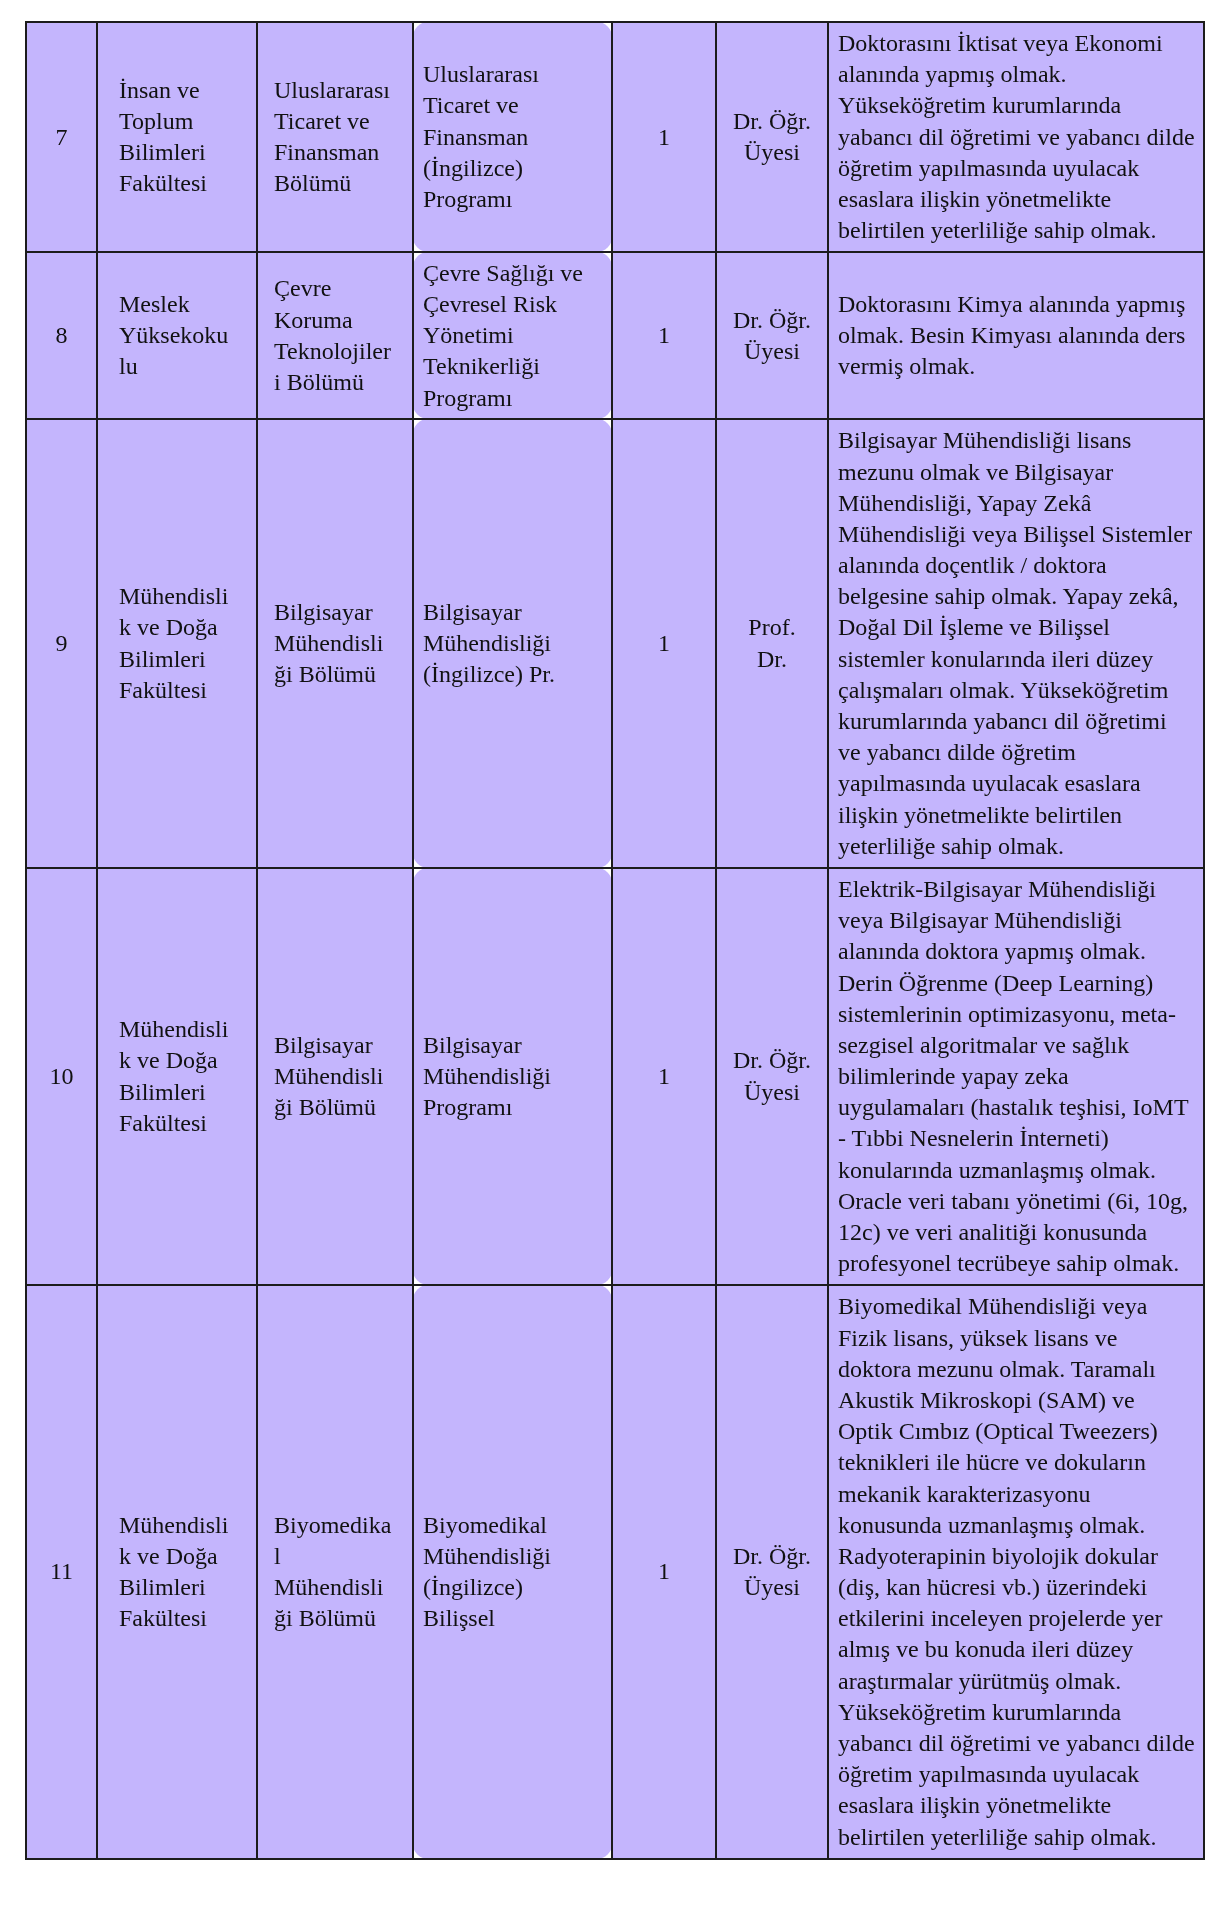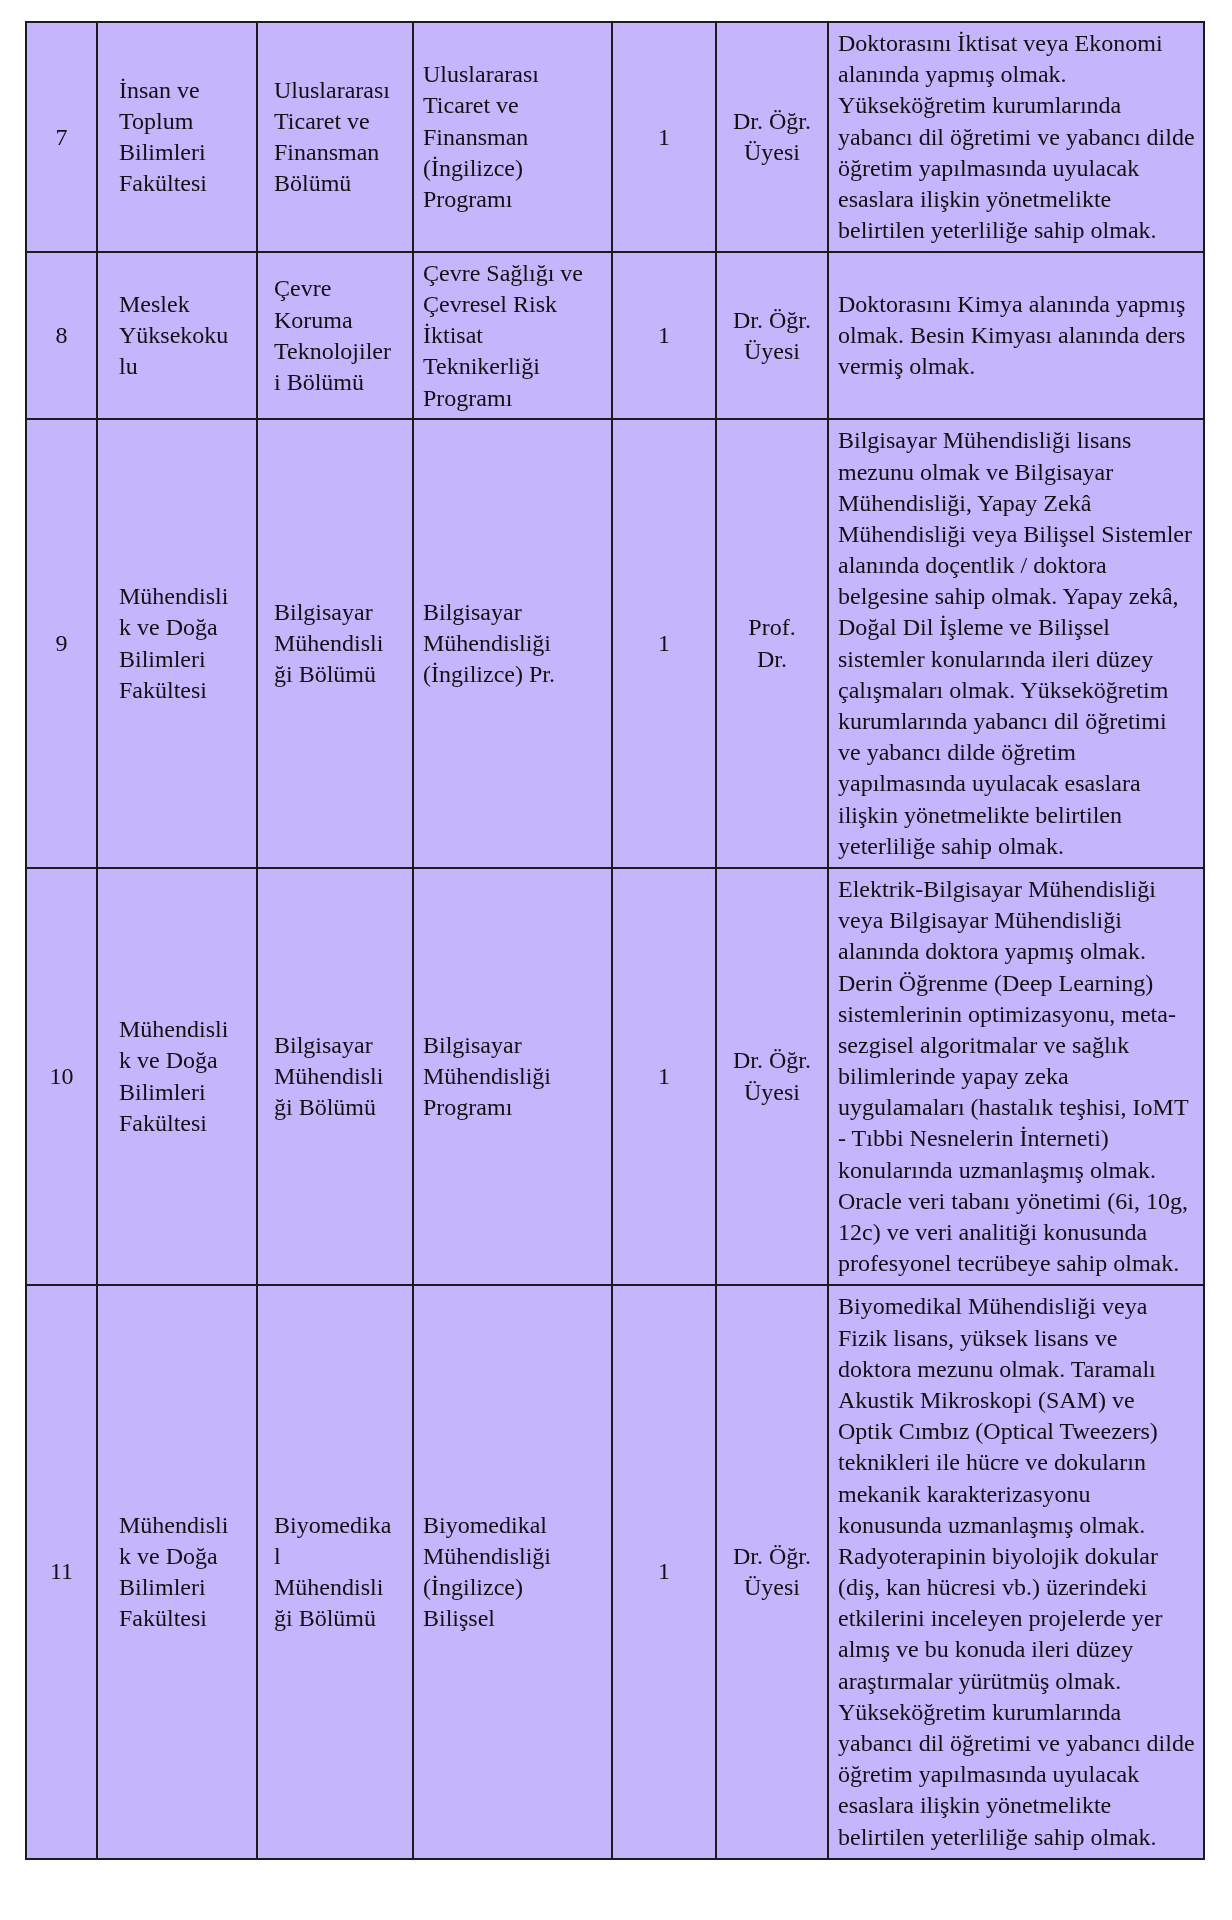--- a/index.html
+++ b/index.html
@@ -26,21 +26,21 @@
   table.positions td{
     border:2px solid #1c1c1c;
     vertical-align:middle;
     font-size:24px;
     line-height:1.3;
     background:#c4b5fd;
     word-wrap:break-word;
     margin-left:28px;
   }
   
-  td.c-program{border-left:4px solid #6e6e6e;}
+  td.c-program{border-left:4px solid #6e6e6e;border-radius:15px;}
   td.c-no{text-align:center;}
   td.c-quota{text-align:center;}
   td.c-title{text-align:center;padding:2px 16px;}
   td.c-faculty{padding:4px 26px 4px 21px;}
   td.c-dept{padding:4px 20px 4px 16px;}
   td.c-program{padding:4px 22px 4px 9px;}
   td.c-req{padding:5px 8px 5px 9px;text-align:left;}
   tr.r7{height:202px;}
   tr.r8{height:167px;}
   tr.r9{height:380px;}
@@ -68,21 +68,21 @@
         <td class="c-dept">Uluslararası Ticaret ve Finansman Bölümü</td>
         <td class="c-program">Uluslararası Ticaret ve Finansman (İngilizce) Programı</td>
         <td class="c-quota">1</td>
         <td class="c-title">Dr. Öğr. Üyesi</td>
         <td class="c-req">Doktorasını İktisat veya Ekonomi alanında yapmış olmak. Yükseköğretim kurumlarında yabancı dil öğretimi ve yabancı dilde öğretim yapılmasında uyulacak esaslara ilişkin yönetmelikte belirtilen yeterliliğe sahip olmak.</td>
       </tr>
       <tr class="r8">
         <td class="c-no">8</td>
         <td class="c-faculty">Meslek Yüksekokulu</td>
         <td class="c-dept">Çevre Koruma Teknolojileri Bölümü</td>
-        <td class="c-program">Çevre Sağlığı ve Çevresel Risk İktisat Teknikerliği Programı</td>
+        <td class="c-program">Çevre Sağlığı ve Çevresel Risk Yönetimi Teknikerliği Programı</td>
         <td class="c-quota">1</td>
         <td class="c-title">Dr. Öğr. Üyesi</td>
         <td class="c-req">Doktorasını Kimya alanında yapmış olmak. Besin Kimyası alanında ders vermiş olmak.</td>
       </tr>
       <tr class="r9">
         <td class="c-no">9</td>
         <td class="c-faculty">Mühendislik ve Doğa Bilimleri Fakültesi</td>
         <td class="c-dept">Bilgisayar Mühendisliği Bölümü</td>
         <td class="c-program">Bilgisayar Mühendisliği (İngilizce) Pr.</td>
         <td class="c-quota">1</td>

